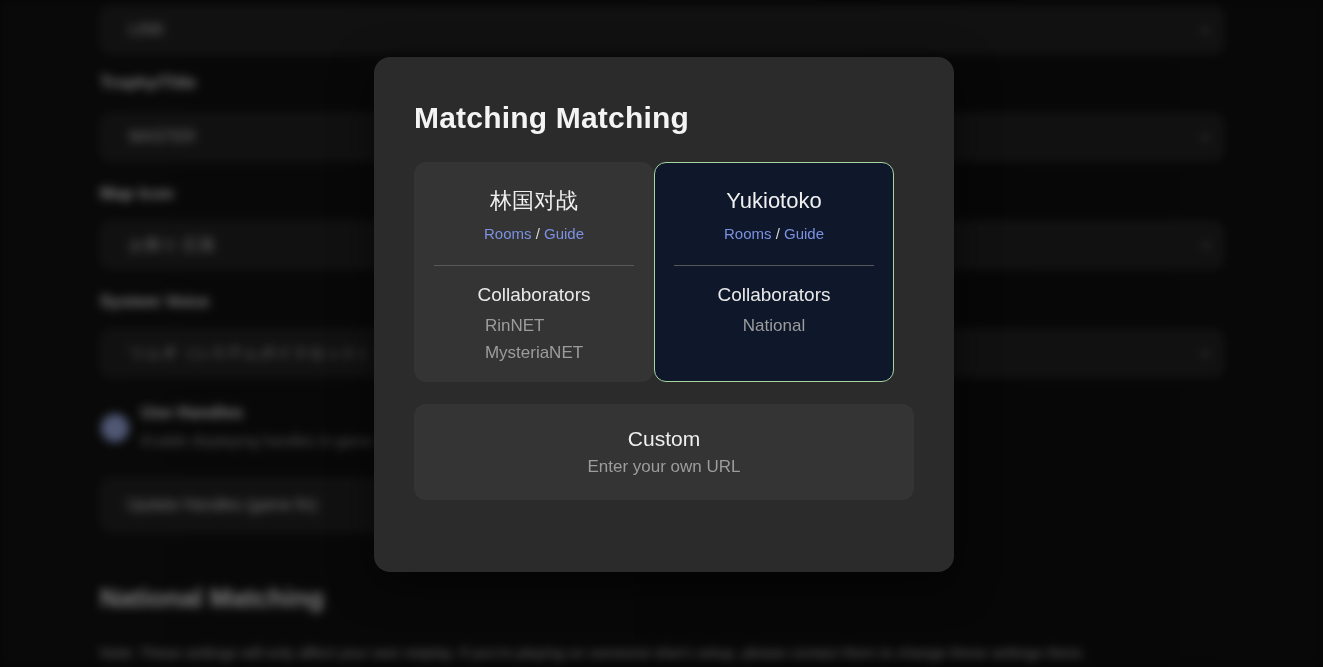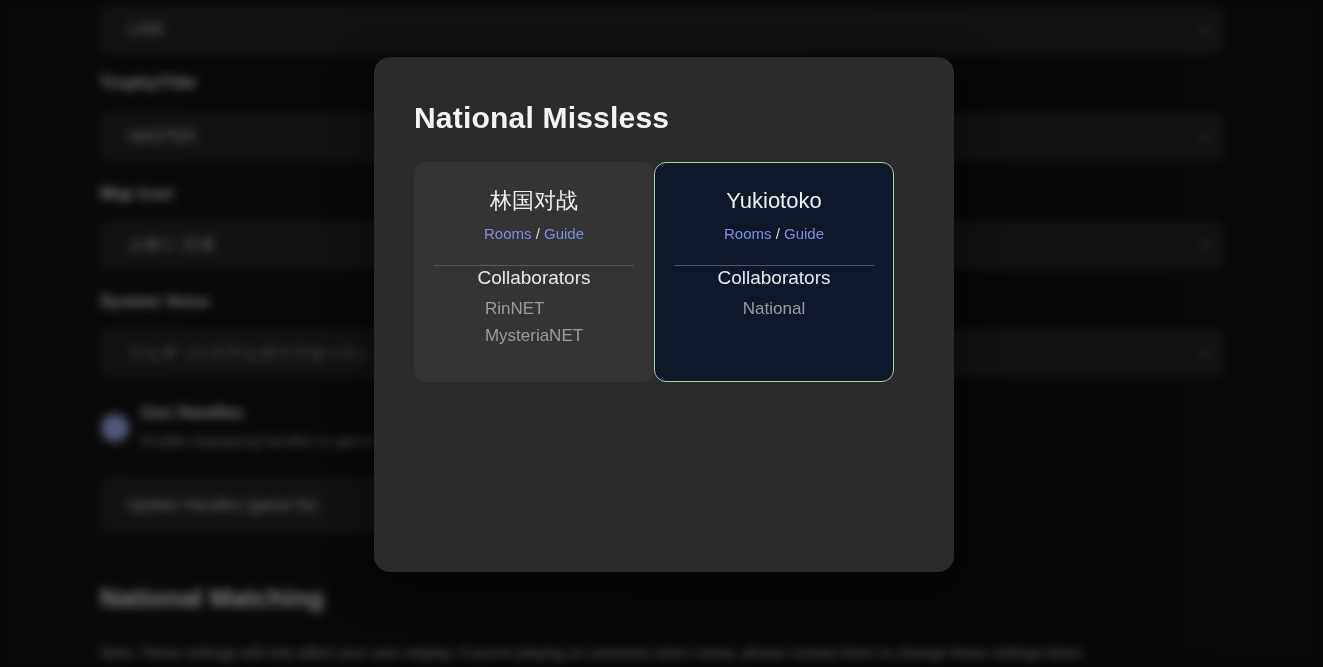--- a/index.html
+++ b/index.html
@@ -62,21 +62,21 @@
     background:#343434;border:1px solid #343434;
     display:flex;flex-direction:column;align-items:center;padding-top:24px;
     cursor:pointer;
   }
   .server-card.selected{background:#0f172a;border:1px solid #a6d6a0;}
   .server-name{color:#efefef;font-size:22px;line-height:28px;}
   .server-links{font-size:15px;line-height:26px;margin-top:6px;}
   .server-links .lnk{color:#7c91e2;cursor:pointer;}
   .server-links .sep{color:#d8d8d8;}
   .card-divider{width:200px;height:1px;background:#585858;border:0;margin:18px auto 0;}
-  .collab-heading{color:#e9e9e9;font-size:19px;line-height:24px;margin-top:0;}
+  .collab-heading{color:#e9e9e9;font-size:19px;line-height:24px;margin-top:17px;}
   .collab-item{color:#9c9c9c;font-size:17px;line-height:27px;text-align:left;}
   .collab-list{margin-top:5px;}
   .custom-card{
     margin-top:22px;width:500px;height:96px;border-radius:12px;background:#343434;
     display:flex;flex-direction:column;align-items:center;justify-content:center;gap:6px;
     cursor:pointer;
   }
   .custom-title{color:#efefef;font-size:21px;line-height:24px;}
   .custom-sub{color:#9c9c9c;font-size:17px;line-height:20px;}
 </style>
@@ -116,21 +116,21 @@
     <span>Update Handles (game fix)</span>
   </div>
 
   <div class="bd-heading">National Matching</div>
   <div class="bd-note">Note: These settings will only affect your own netplay. If you're playing on someone else's setup, please contact them to change these settings there.</div>
 </div>
 
 <div class="overlay"></div>
 
 <div class="modal">
-  <div class="modal-title">National Missless</div>
+  <div class="modal-title">Matching Matching</div>
 
   <div class="cards-row">
 
     <div class="server-card">
       <div class="server-name">林国对战</div>
       <div class="server-links"><span class="lnk">Rooms</span><span class="sep"> / </span><span class="lnk">Guide</span></div>
       <div class="card-divider"></div>
       <div class="collab-heading">Collaborators</div>
       <div class="collab-list">
         <div class="collab-item">RinNET</div>
@@ -143,13 +143,17 @@
       <div class="server-links"><span class="lnk">Rooms</span><span class="sep"> / </span><span class="lnk">Guide</span></div>
       <div class="card-divider"></div>
       <div class="collab-heading">Collaborators</div>
       <div class="collab-list">
         <div class="collab-item">National</div>
       </div>
     </div>
 
   </div>
 
+  <div class="custom-card">
+    <div class="custom-title">Custom</div>
+    <div class="custom-sub">Enter your own URL</div>
+  </div>
 </div>
 
 </body></html>

